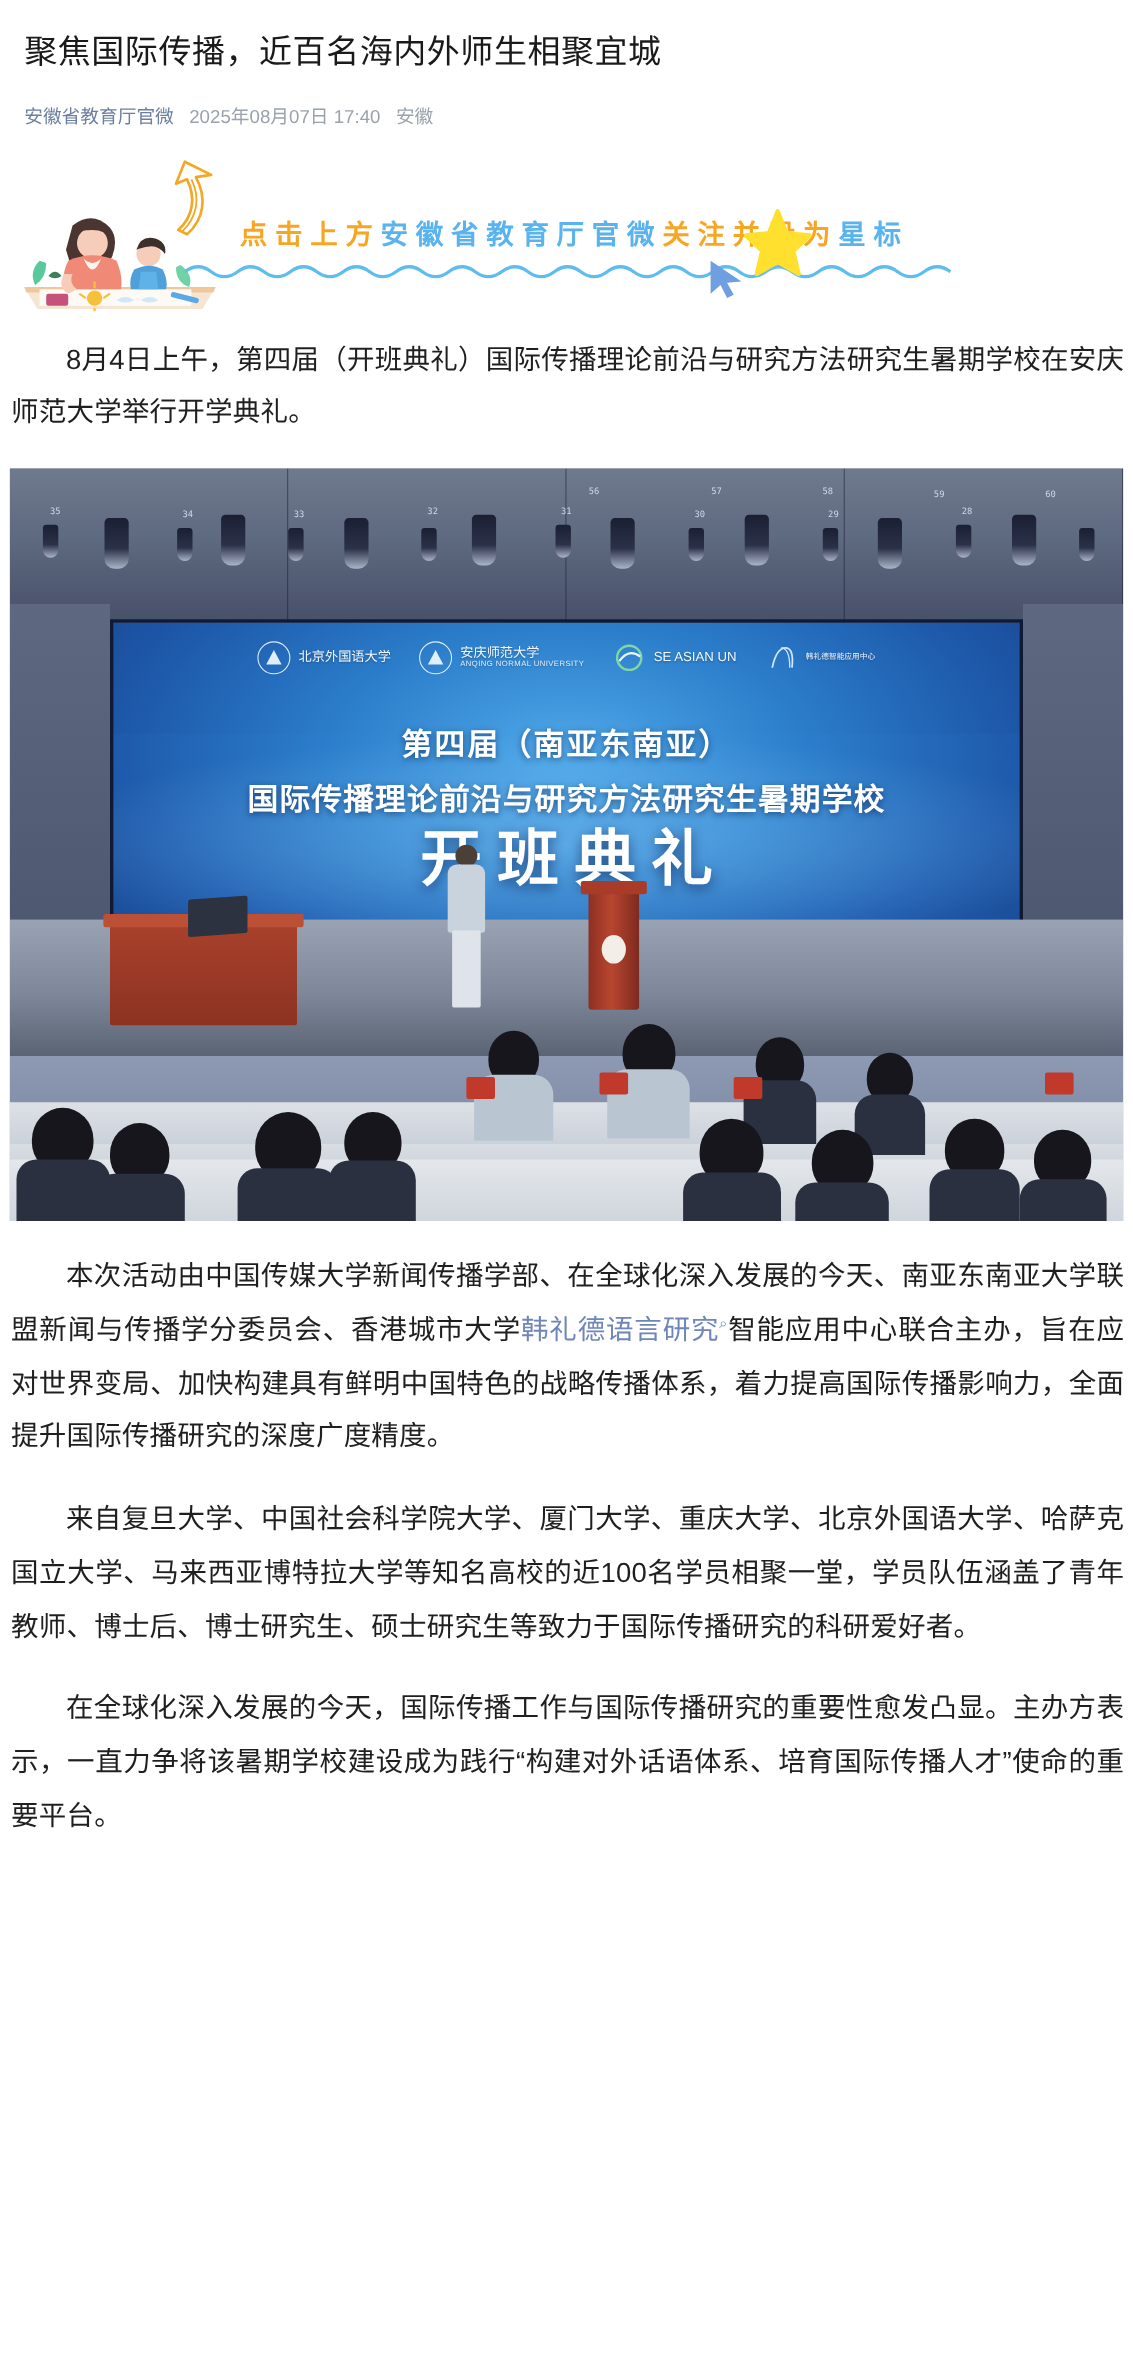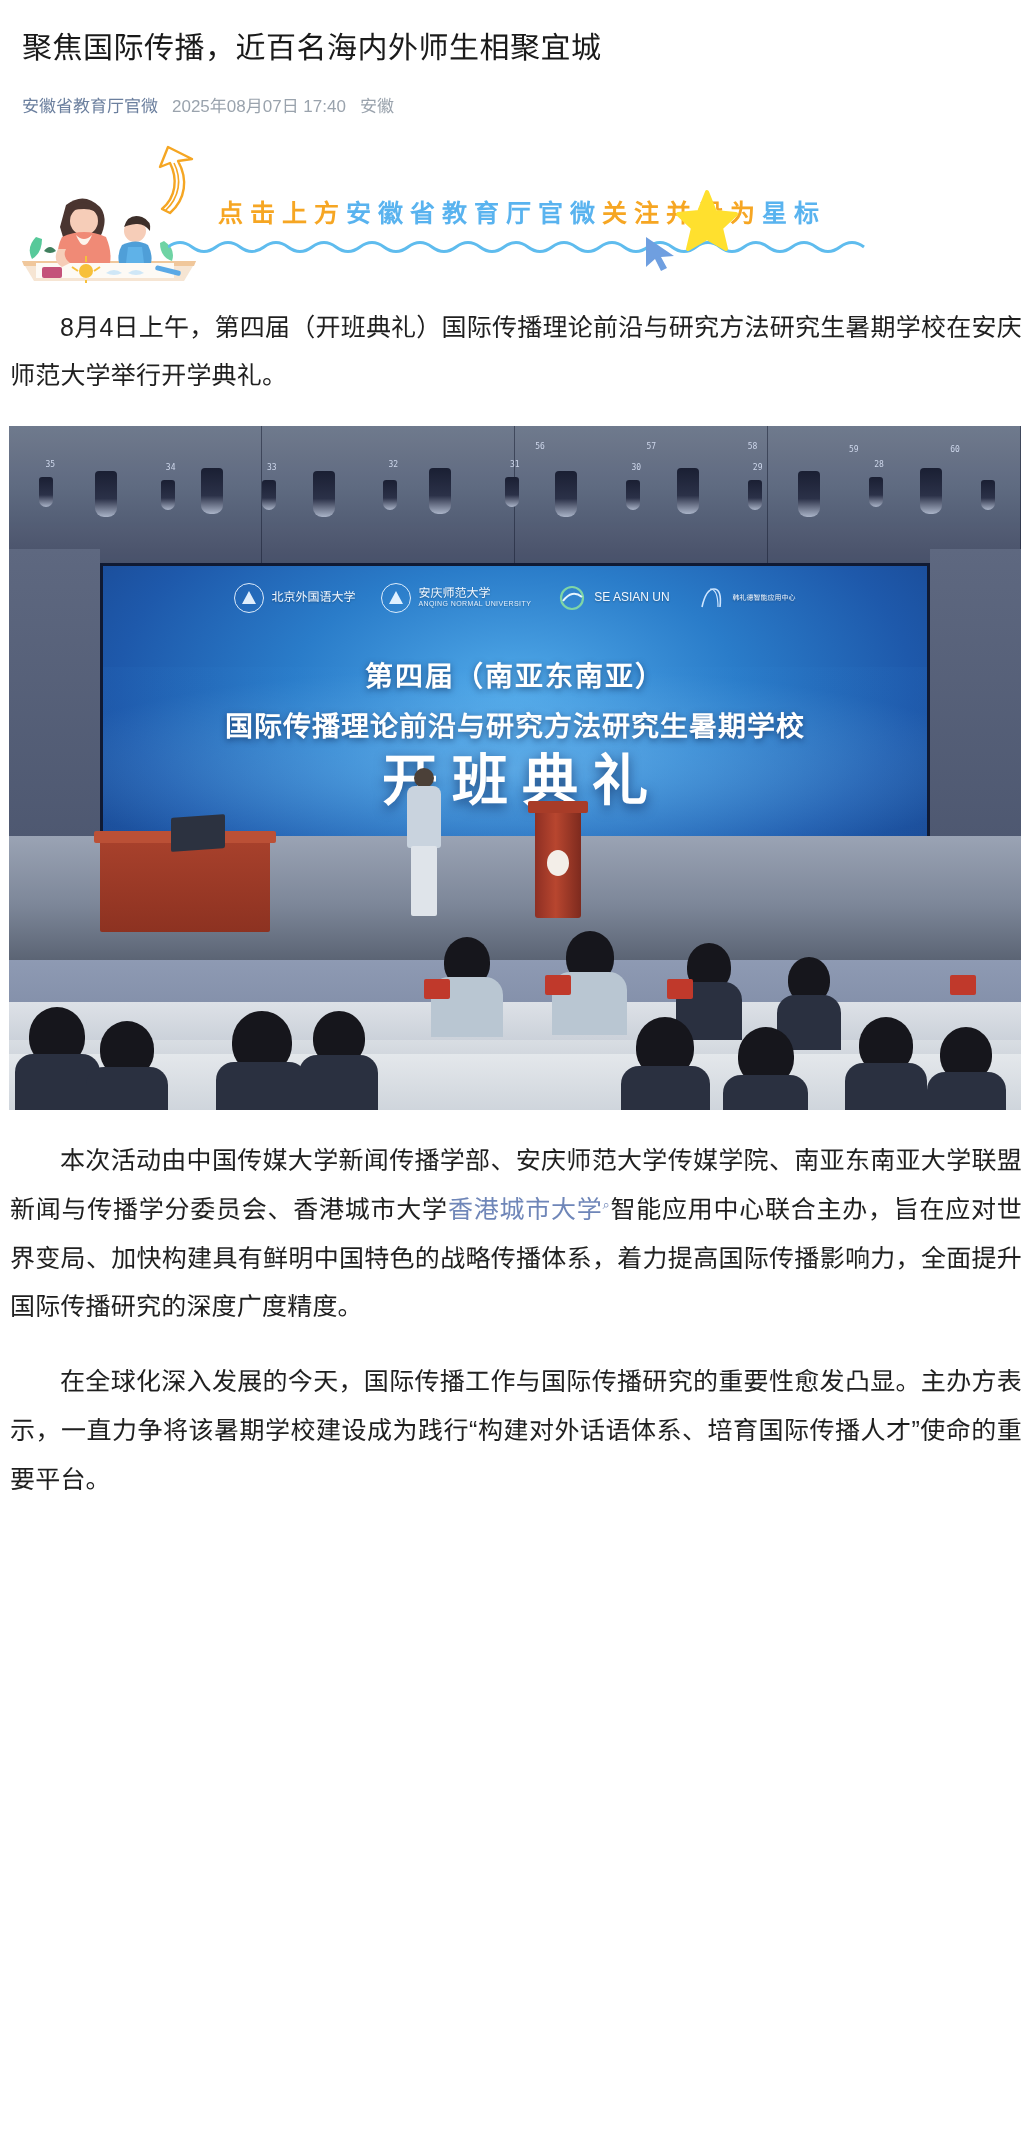--- a/index.html
+++ b/index.html
@@ -598,20 +598,21 @@
         <div class="head dark" style="left:92%;bottom:14%;width:52px;height:54px"></div>
 
         <div class="nameplate" style="left:41%;bottom:54%"></div>
         <div class="nameplate" style="left:53%;bottom:56%"></div>
         <div class="nameplate" style="left:65%;bottom:54%"></div>
         <div class="nameplate" style="left:93%;bottom:56%"></div>
       </div>
     </div>
   </div>
 
-  <p class="para"><span>本次活动由中国传媒大学新闻传播学部、安庆师范大学传媒学院、南亚东南亚大学联盟新闻与传播学分委员会、香港城市大学</span><span class="hl-link">香港城市大学</span><span class="hl-sup">⌕</span><span>智能应用中心联合主办，旨在应对世界变局、加快构建具有鲜明中国特色的战略传播体系，着力提高国际传播影响力，全面提升国际传播研究的深度广度精度。</span></p>
-
+  <p class="para"><span>本次活动由中国传媒大学新闻传播学部、在全球化深入发展的今天、南亚东南亚大学联盟新闻与传播学分委员会、香港城市大学</span><span class="hl-link">韩礼德语言研究</span><span class="hl-sup">⌕</span><span>智能应用中心联合主办，旨在应对世界变局、加快构建具有鲜明中国特色的战略传播体系，着力提高国际传播影响力，全面提升国际传播研究的深度广度精度。</span></p>
+
+  <p class="para">来自复旦大学、中国社会科学院大学、厦门大学、重庆大学、北京外国语大学、哈萨克国立大学、马来西亚博特拉大学等知名高校的近100名学员相聚一堂，学员队伍涵盖了青年教师、博士后、博士研究生、硕士研究生等致力于国际传播研究的科研爱好者。</p>
 
   <p class="para">在全球化深入发展的今天，国际传播工作与国际传播研究的重要性愈发凸显。主办方表示，一直力争将该暑期学校建设成为践行“构建对外话语体系、培育国际传播人才”使命的重要平台。</p>
 
 
   <div class="tail"></div>
 </div>
 
 </body></html>

